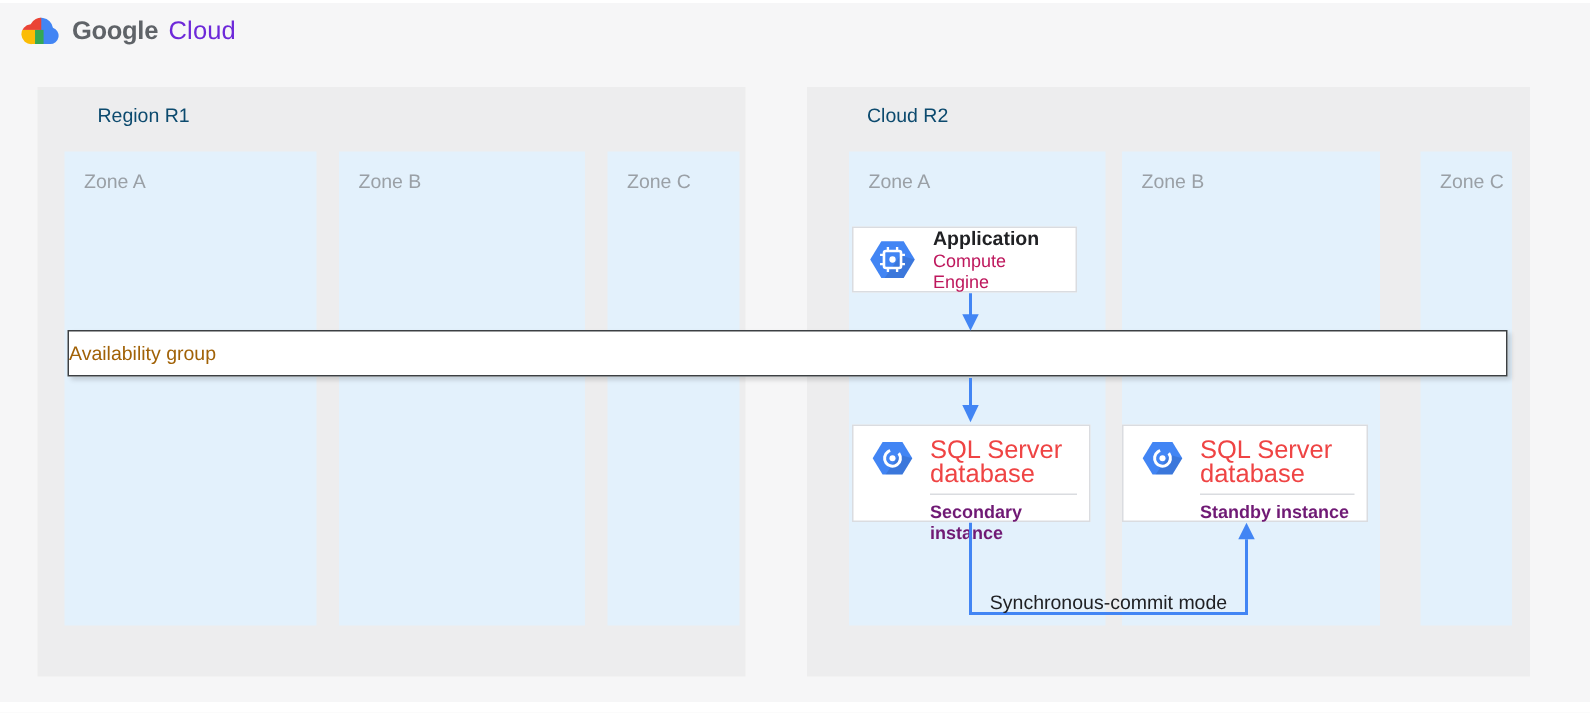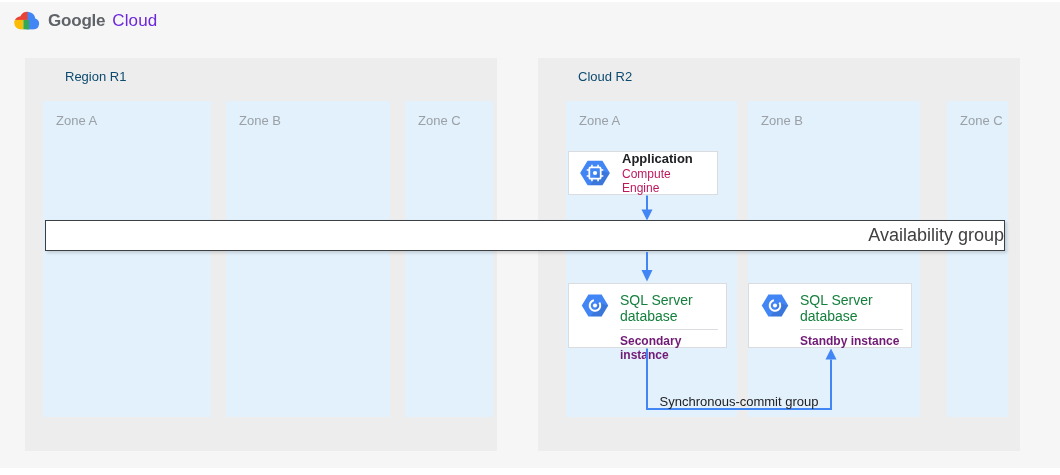--- a/index.html
+++ b/index.html
@@ -22,38 +22,38 @@
   .region-label{position:absolute;left:12px;top:11px;font-size:13px;color:#0c4a6e;margin-left:28px;}
   .zone{position:absolute;top:43px;height:316px;background:#e3f1fc;}
   .zone-label{position:absolute;left:13px;top:12px;font-size:13px;color:#9aa0a6;}
   .r1-a{left:18px;width:168px;}  .r1-b{left:201px;width:164px;}  .r1-c{left:380px;width:88px;}
   .r2-a{left:28px;width:171px;}  .r2-b{left:210px;width:172px;}  .r2-c{left:409px;width:61px;}
   
   .avail-bar{
     position:absolute;left:45px;top:218px;width:960px;height:31px;box-sizing:border-box;
     background:#ffffff;border:1.5px solid #3c4043;z-index:3;
     box-shadow:2px 2px 3px rgba(0,0,0,0.15);
-    display:flex;align-items:center;justify-content:flex-end;
-    font-size:18px;color:#404040;
+    display:flex;align-items:center;justify-content:flex-start;
+    font-size:13px;color:#a16207;
   }
   
   .node{
     position:absolute;box-sizing:border-box;background:#ffffff;border:1px solid #dadce0;
     z-index:5;display:flex;align-items:flex-start;
   }
   .node-app{left:568px;top:149px;width:150px;height:44px;align-items:center;}
   .node-sql1{left:568px;top:281px;width:159px;height:65px;}
   .node-sql2{left:748px;top:281px;width:164px;height:65px;}
   .node-icon{flex:0 0 auto;margin:0 0 0 12px;}
   .node-app .node-icon{margin-left:10px;}
   .node-sql1 .node-icon,.node-sql2 .node-icon{margin-top:9px;}
   .node-text{margin-left:11px;margin-right:8px;flex:1 1 auto;min-width:0;}
   .node-title{font-size:13px;line-height:15px;font-weight:700;color:#202124;}
   .node-sub{font-size:12px;line-height:14px;color:#be185d;margin-top:1px;}
-  .sql-title{font-size:14px;line-height:16px;font-weight:400;color:#15803d;margin-top:8px;}
+  .sql-title{font-size:17px;line-height:16px;font-weight:400;color:#ef4444;margin-top:8px;}
   .sql-divider{height:1px;background:#dadce0;margin:5px 0 4px 0;}
   .sql-instance{font-size:12px;font-weight:700;color:#701a75;}
   
   .overlay{position:absolute;left:0;top:0;width:1060px;height:475px;z-index:6;pointer-events:none;}
   .sync-label{
     position:absolute;left:639px;top:392px;width:200px;text-align:center;z-index:6;
     font-size:13px;color:#202124;
   }
 </style>
 </head>
@@ -157,15 +157,15 @@
       <path d="M647,250 L647,268.5"></path>
       <path d="M647,346.5 L647,407 L831,407 L831,357.5"></path>
     </g>
     <g fill="#4285f4" stroke="none">
       <polygon points="641.5,207.5 652.5,207.5 647,218.5"></polygon>
       <polygon points="641.5,268 652.5,268 647,279.5"></polygon>
       <polygon points="825.5,357.5 836.5,357.5 831,346.5"></polygon>
     </g>
   </svg>
 
-  <div class="sync-label">Synchronous-commit group</div>
+  <div class="sync-label">Synchronous-commit mode</div>
 
 </div>
 
 </body></html>

